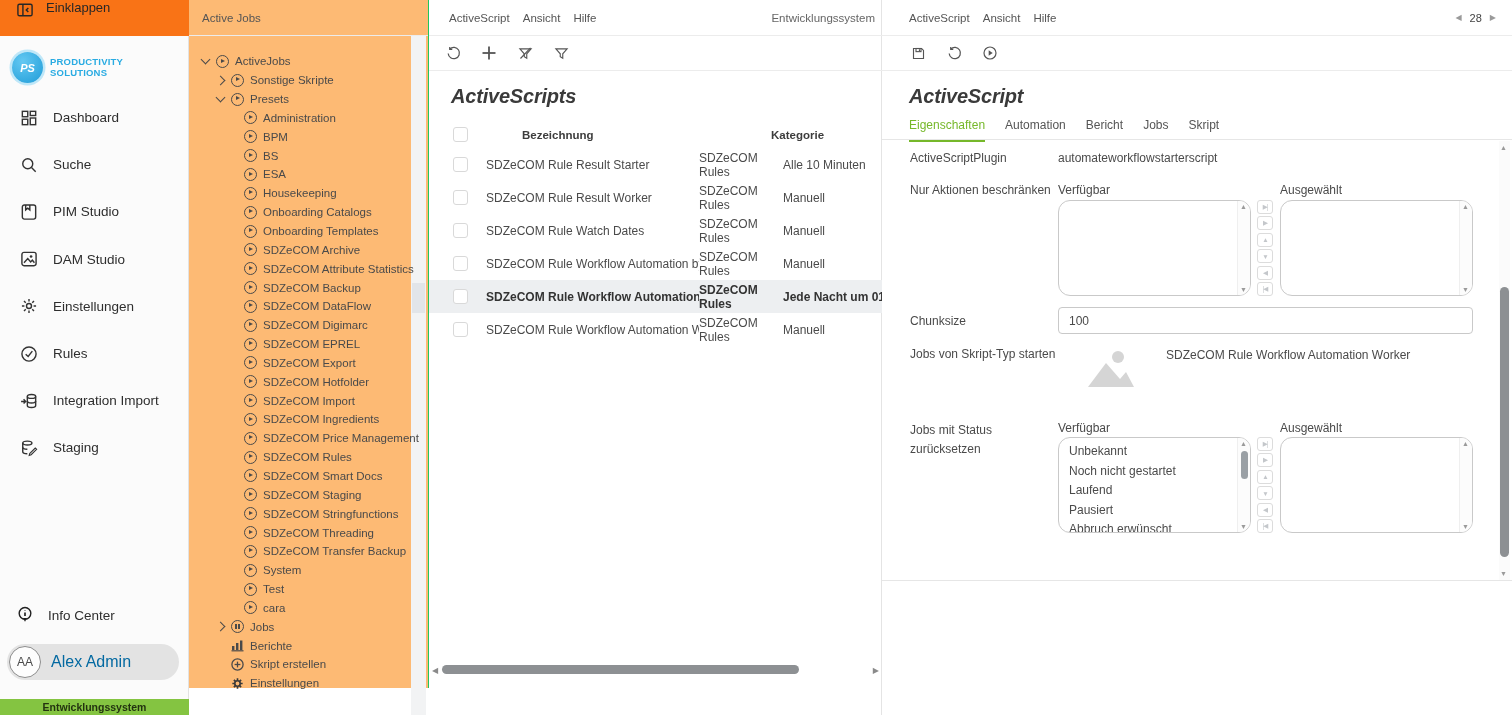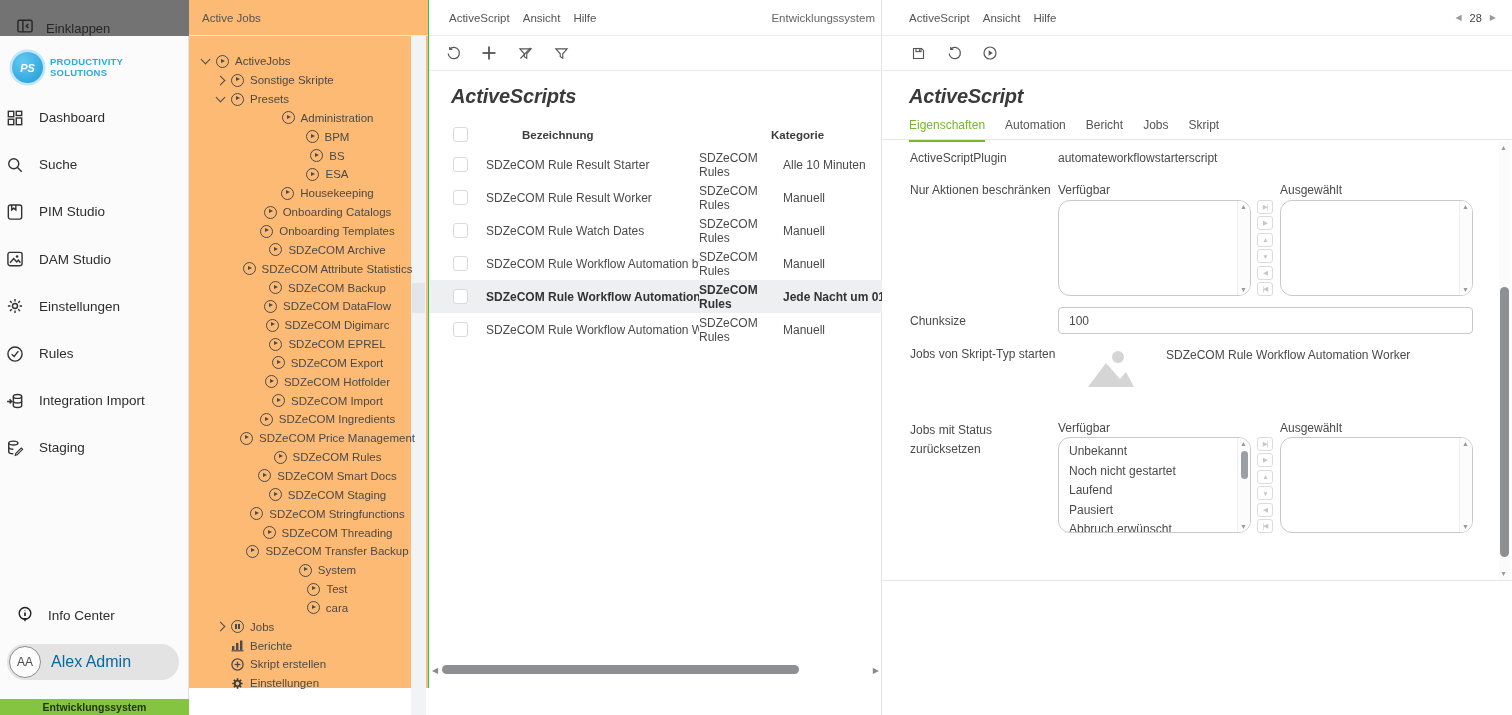--- a/index.html
+++ b/index.html
@@ -22,33 +22,33 @@
   .pause-ic { position:relative; display:inline-block; width:13px; height:13px;
              border:1.3px solid #4a4a4a; border-radius:50%; flex:0 0 13px; }
   .pause-ic::before, .pause-ic::after { content:""; position:absolute; top:3px;
              width:1.6px; height:4.6px; background:#4a4a4a; }
   .pause-ic::before { left:3.4px; } .pause-ic::after { left:6.4px; }
 
   
   .sidebar { position:absolute; left:0; top:0; width:189px; height:715px;
              background:#fbfbfb; border-right:1px solid #e2e2e2; }
   .collapse-bar { position:absolute; left:0; top:0; width:189px; height:36px;
-             background:#737373; display:flex; align-items:flex-end; gap:11px;
+             background:#f97316; display:flex; align-items:flex-start; gap:11px;
              padding-left:15px; font-size:13px; color:#272727; cursor:pointer; }
   .logo { position:absolute; left:12px; top:52px; display:flex; align-items:center; gap:7px; }
   .logo-badge { width:31px; height:31px; border-radius:50%;
              background:radial-gradient(circle at 35% 30%, #63c8f2, #1f9cd8);
              color:#fff; font-size:11px; font-weight:700; font-style:italic;
              display:flex; align-items:center; justify-content:center;
              box-shadow:0 0 0 2.5px #bfe7f8; }
   .logo-text { font-size:9.5px; font-weight:700; color:#29abe2; line-height:10.5px;
              letter-spacing:.2px; }
   .nav { position:absolute; left:0; top:94px; width:189px; }
   .nav-item { height:47.2px; display:flex; align-items:center; gap:13px;
-             padding-left:4px; font-size:13.5px; color:#2e2e2e; cursor:pointer; }
+             padding-left:18px; font-size:13.5px; color:#2e2e2e; cursor:pointer; }
   .nav-item svg { flex:0 0 22px; }
   .info-item { position:absolute; top:601px; left:0; width:189px; height:28px;
              display:flex; align-items:center; gap:13px; padding-left:15px;
              font-size:13.5px; color:#2e2e2e; cursor:pointer; }
   .user-pill { position:absolute; left:7px; top:644px; width:172px; height:36px;
              background:#e3e3e3; border-radius:18px; display:flex; align-items:center;
              gap:10px; padding-left:2px; cursor:pointer; }
   .avatar { width:32px; height:32px; border-radius:50%; background:#fdfdfd;
              border:1.5px solid #8d8d8d; color:#4a4a4a; font-size:12px;
              display:flex; align-items:center; justify-content:center; }
@@ -64,21 +64,21 @@
              font-size:11.5px; color:#555; border-bottom:1px solid #ececec; }
   .tree-scroll { position:absolute; right:2px; top:36px; width:15px; height:679px;
              background:#f2f3f4; }
   .tree-thumb { position:absolute; left:1px; top:247px; width:13px; height:30px;
              background:#e2e5e9; }
   .tree { position:absolute; left:0; top:52px; width:222px; }
   .trow { height:18.85px; display:flex; align-items:center; gap:6px;
              font-size:11.5px; color:#4a4a4a; cursor:pointer; white-space:nowrap; }
   .trow .chev { flex:0 0 7px; margin-right:1px; }
   .lvl0 { padding-left:13px; } .lvl1 { padding-left:28px; }
-  .lvl1n { padding-left:42px; } .lvl2 { padding-left:55px;justify-content:center; }
+  .lvl1n { padding-left:42px; } .lvl2 { padding-left:55px; }
   .tree-svg { flex:0 0 13px; }
 
   
   .menubar { position:absolute; top:0; height:36px; display:flex; align-items:center;
              font-size:11.5px; color:#555; border-bottom:1px solid #ececec; }
   .menu-item { margin-right:13px; cursor:pointer; }
   .toolbar { position:absolute; top:36px; height:35px; display:flex; align-items:center;
              gap:12px; border-bottom:1px solid #ececec; }
   .tool-btn { width:24px; height:24px; display:flex; align-items:center;
              justify-content:center; cursor:pointer; color:#555; }

